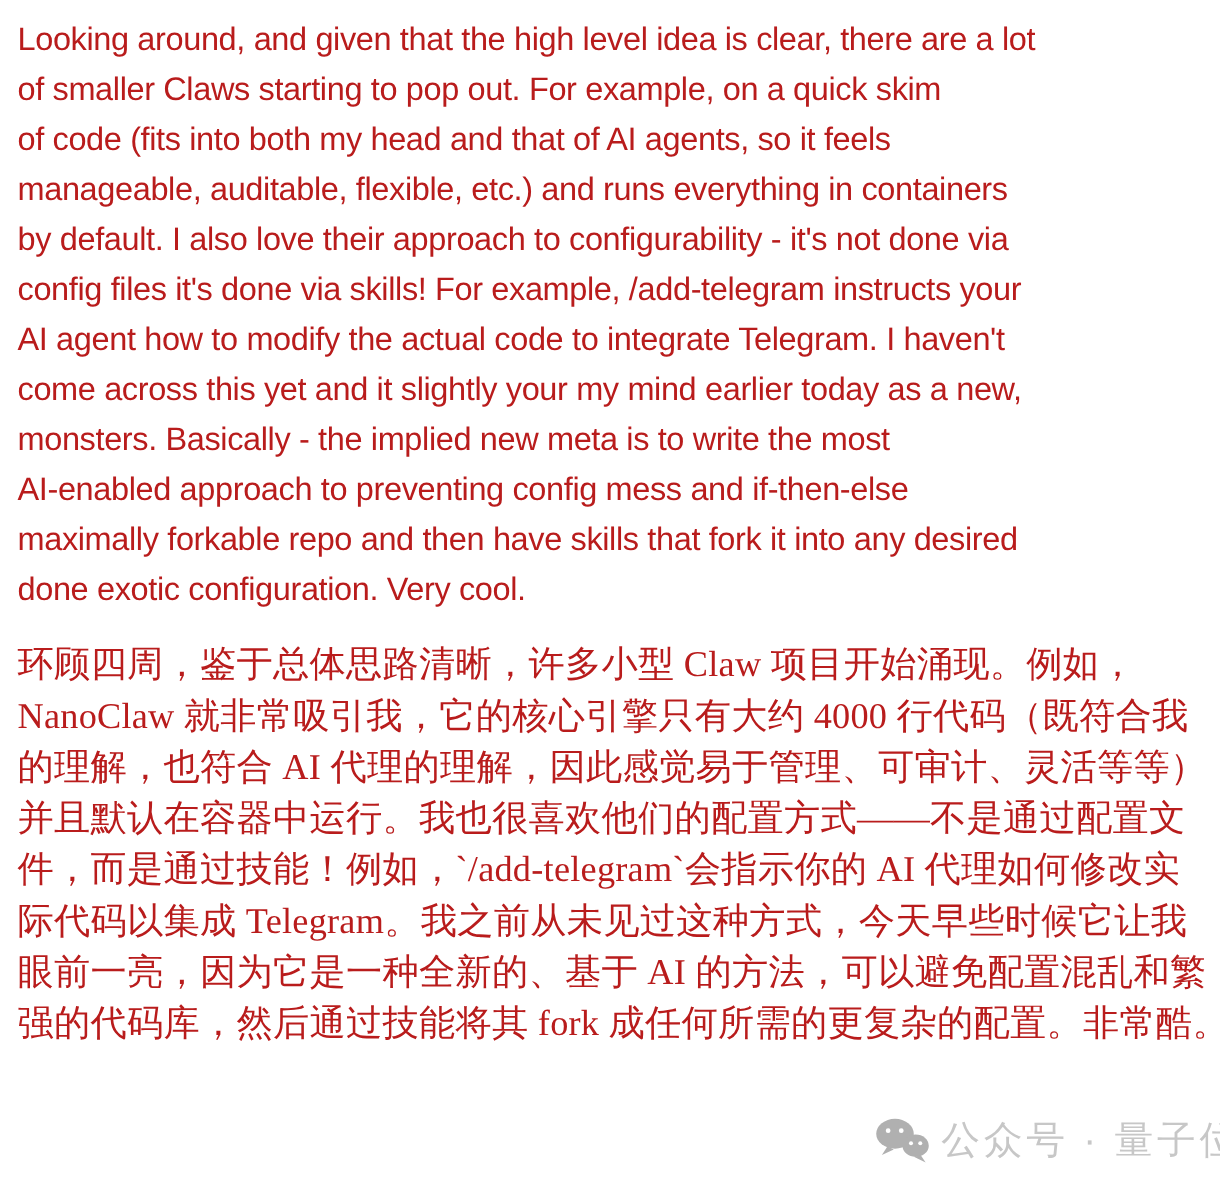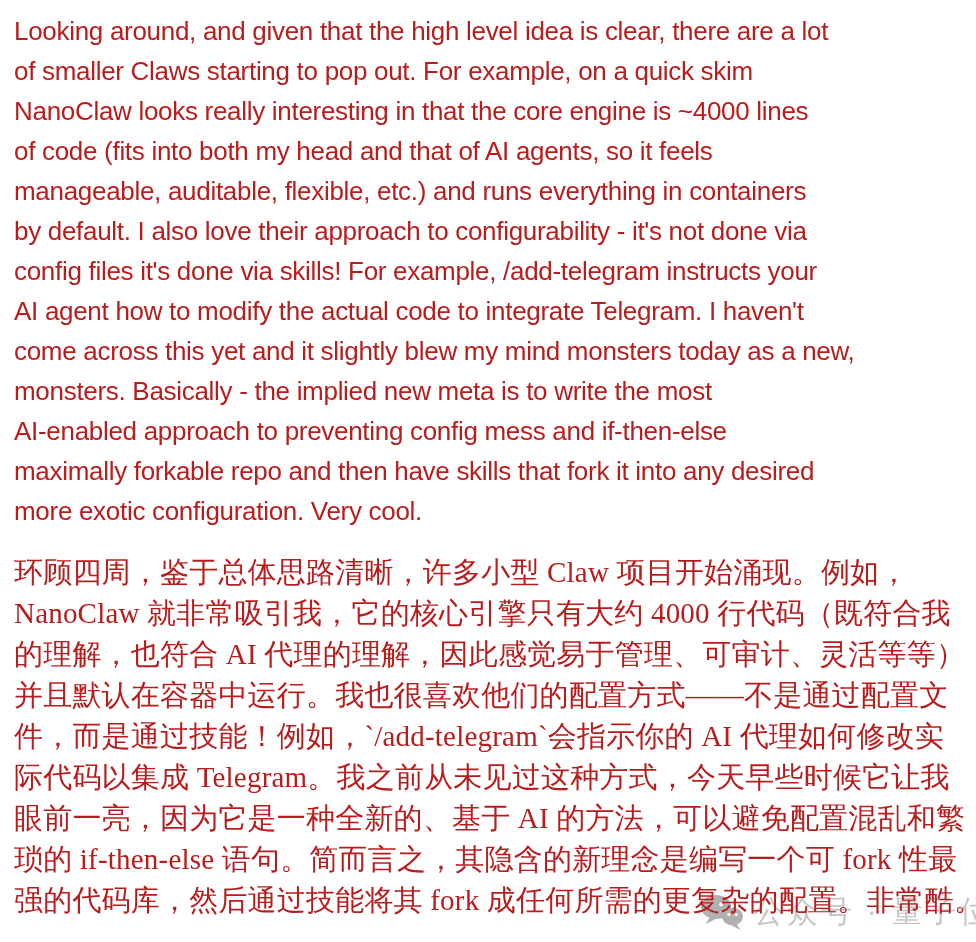--- a/index.html
+++ b/index.html
@@ -58,41 +58,39 @@
     font-family: "Liberation Sans", "DejaVu Sans", sans-serif;
   }
 </style>
 </head>
 <body style="background: rgb(255, 255, 255);">
 
 <div class="content" style="color: #b91c1c;">
   <div class="para en">
       <div class="line">Looking around, and given that the high level idea is clear, there are a lot</div>
       <div class="line">of smaller Claws starting to pop out. For example, on a quick skim</div>
-      <div class="line">NanoClaw looks really interesting in that the core engine is ~4000 lines</div>
       <div class="line">of code (fits into both my head and that of AI agents, so it feels</div>
       <div class="line">manageable, auditable, flexible, etc.) and runs everything in containers</div>
       <div class="line">by default. I also love their approach to configurability - it's not done via</div>
       <div class="line">config files it's done via skills! For example, /add-telegram instructs your</div>
       <div class="line">AI agent how to modify the actual code to integrate Telegram. I haven't</div>
-      <div class="line">come across this yet and it slightly blew my mind monsters today as a new,</div>
+      <div class="line">come across this yet and it slightly your my mind earlier today as a new,</div>
       <div class="line">monsters. Basically - the implied new meta is to write the most</div>
       <div class="line">AI-enabled approach to preventing config mess and if-then-else</div>
       <div class="line">maximally forkable repo and then have skills that fork it into any desired</div>
-      <div class="line">more exotic configuration. Very cool.</div>
+      <div class="line">done exotic configuration. Very cool.</div>
     </div>
   <div class="para zh">
       <div class="line">环顾四周，鉴于总体思路清晰，许多小型 Claw 项目开始涌现。例如，</div>
       <div class="line">NanoClaw 就非常吸引我，它的核心引擎只有大约 4000 行代码（既符合我</div>
       <div class="line">的理解，也符合 AI 代理的理解，因此感觉易于管理、可审计、灵活等等），</div>
       <div class="line">并且默认在容器中运行。我也很喜欢他们的配置方式——不是通过配置文</div>
       <div class="line">件，而是通过技能！例如，`/add-telegram`会指示你的 AI 代理如何修改实</div>
       <div class="line">际代码以集成 Telegram。我之前从未见过这种方式，今天早些时候它让我</div>
       <div class="line">眼前一亮，因为它是一种全新的、基于 AI 的方法，可以避免配置混乱和繁</div>
-      <div class="line">琐的 if-then-else 语句。简而言之，其隐含的新理念是编写一个可 fork 性最</div>
       <div class="line">强的代码库，然后通过技能将其 fork 成任何所需的更复杂的配置。非常酷。</div>
     </div>
 </div>
 
 <div class="watermark" style="color: rgb(199, 199, 199);">
   <span class="wm-icon">
     <svg width="44" height="37" viewBox="0 0 44 37" aria-hidden="true">
       <g>
         <ellipse cx="16" cy="13" rx="15" ry="12" fill="#b0b0b0"></ellipse>
         <path d="M10 23 L5.5 30 L15 25.5 Z" fill="#b0b0b0"></path>

